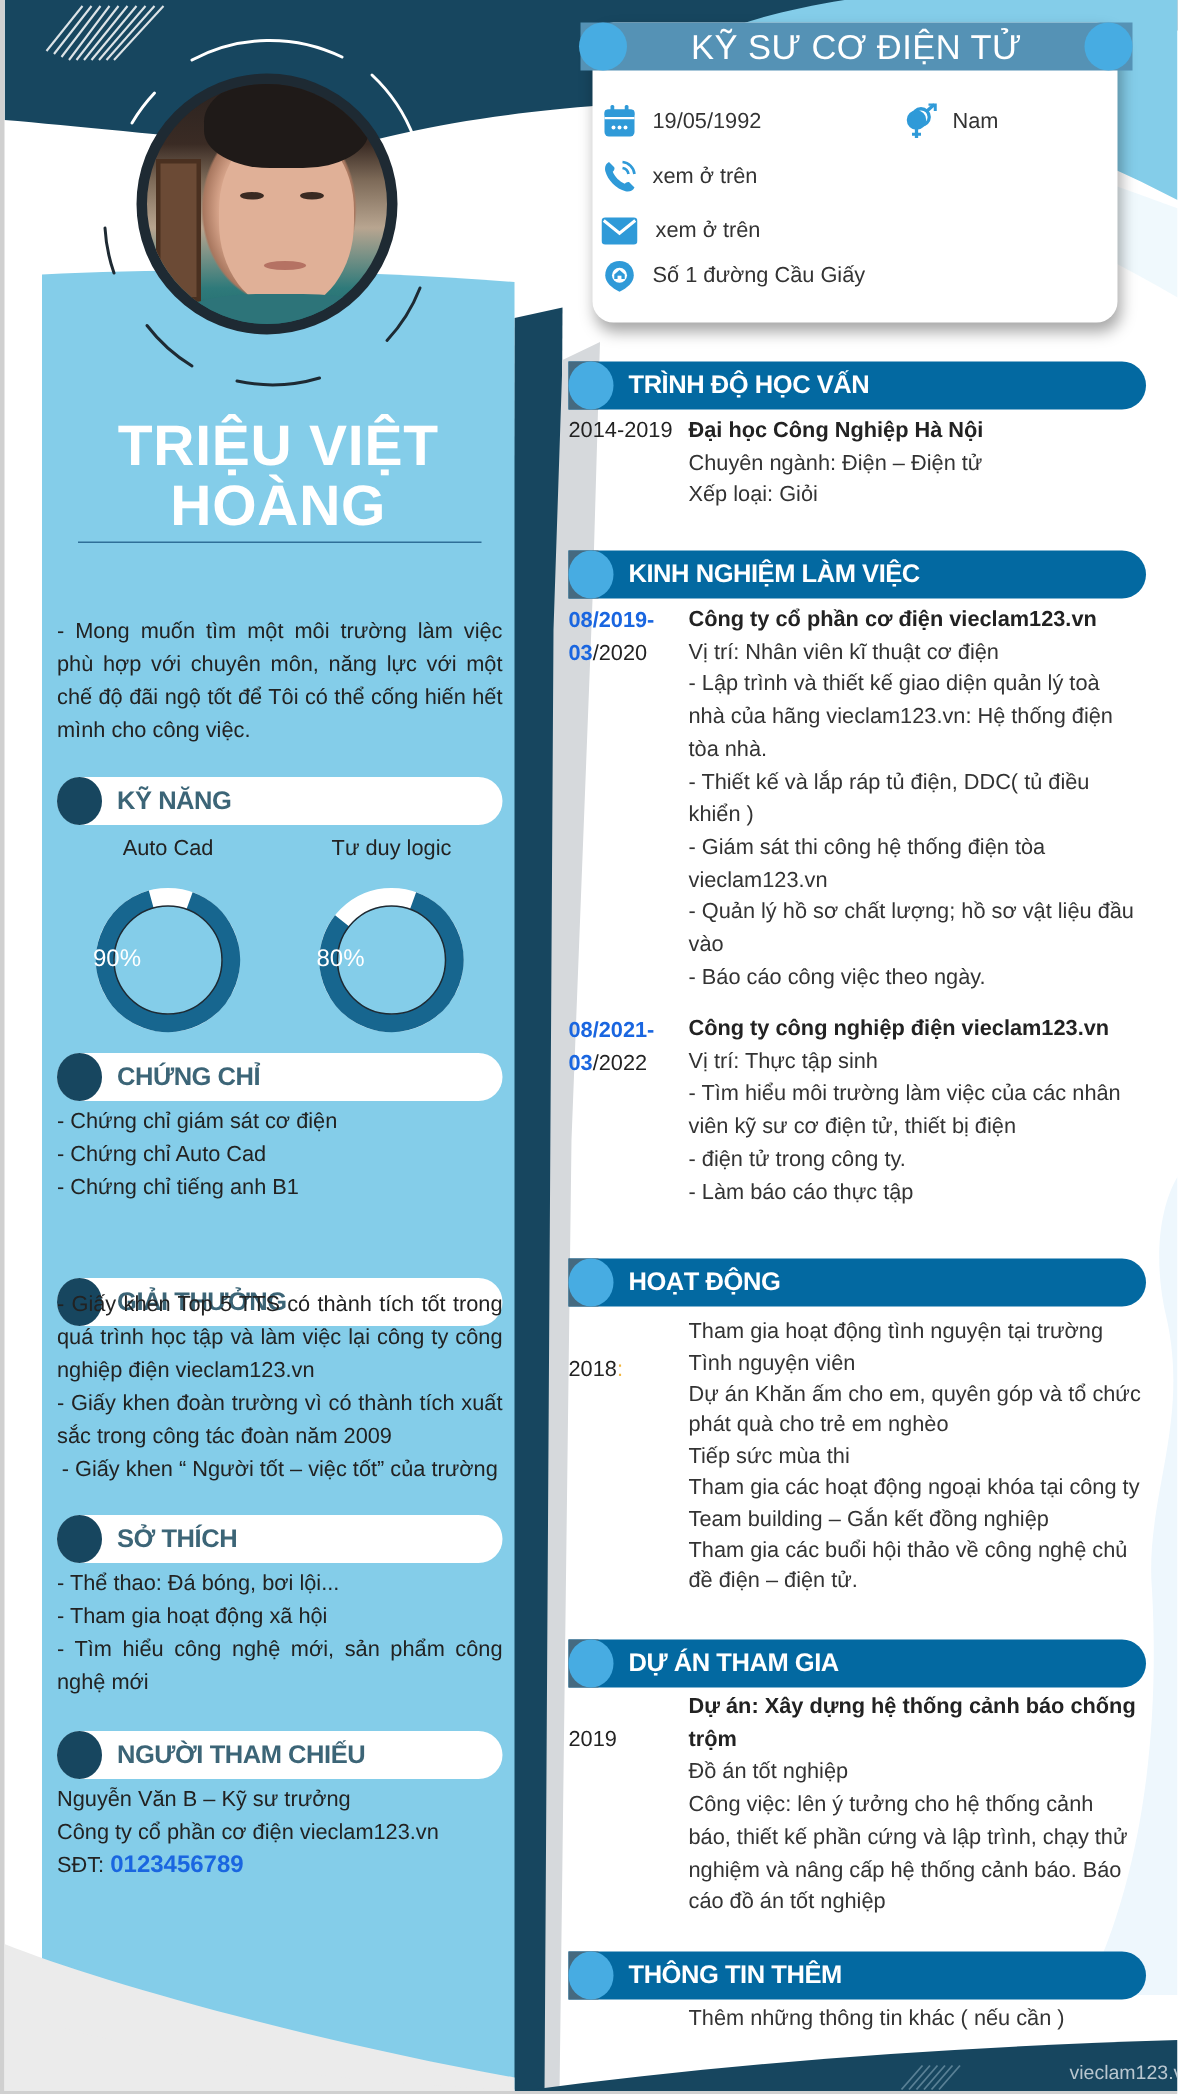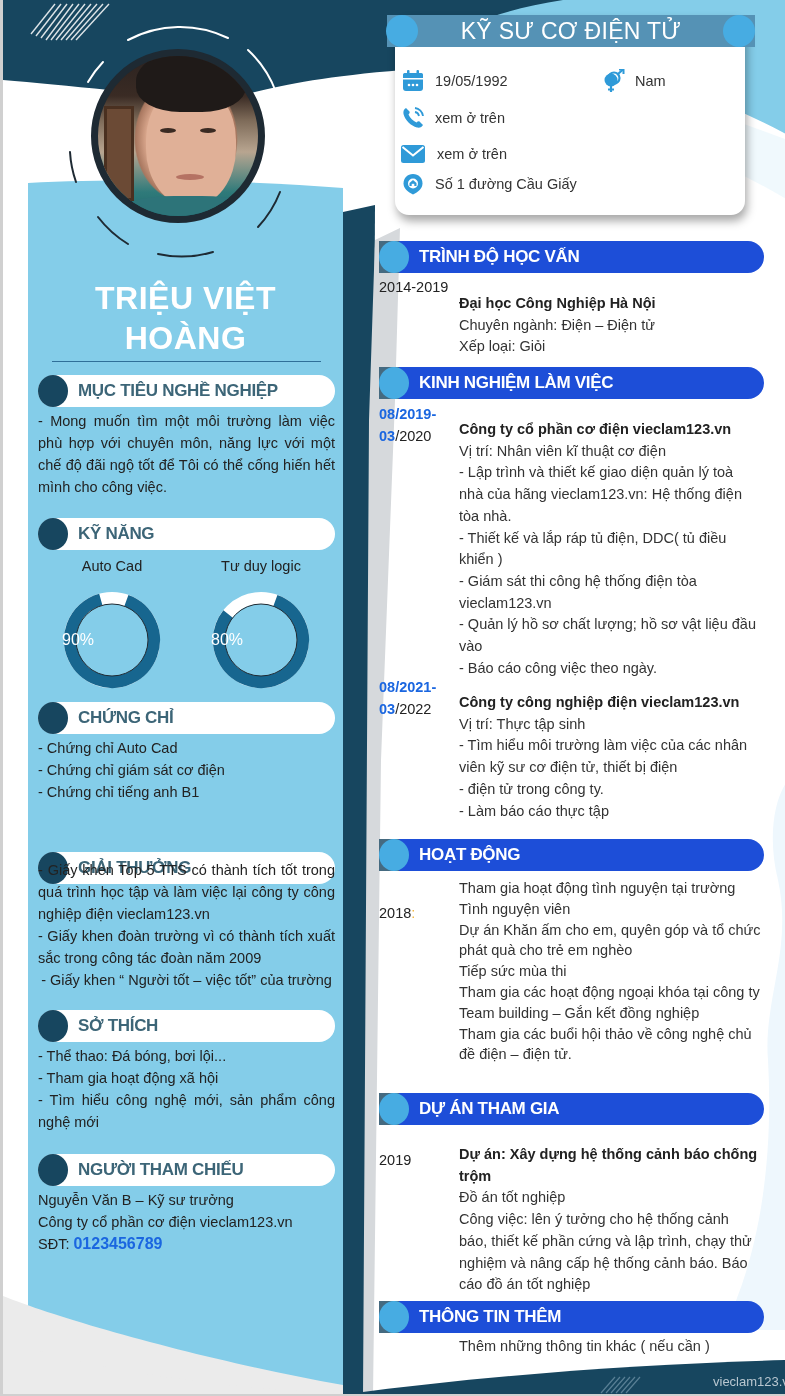--- a/index.html
+++ b/index.html
@@ -17,21 +17,21 @@
     background: radial-gradient(ellipse 45% 55% at 55% 52%, #e6b9a0 0%, #d9a68c 55%, #a8775f 70%, transparent 72%),
                 linear-gradient(180deg, #2b2320 0%, #3a2b24 25%, #7d6a58 40%, #b8a590 60%, #2f7a7a 85%, #1f6a6e 100%);
   }
   .avatar .hair { position: absolute; left: 38px; top: -6px; width: 110px; height: 62px; background: #1f1a18; border-radius: 50% 50% 40% 40%; }
   .avatar .frame { position: absolute; left: 6px; top: 50px; width: 30px; height: 95px; background: #6b4a35; border: 3px solid #4a3020; }
   .avatar .shirt { position: absolute; left: 20px; top: 140px; width: 140px; height: 40px; background: #2d7479; border-radius: 40% 40% 0 0; }
   .avatar .face { position: absolute; left: 48px; top: 30px; width: 90px; height: 120px; border-radius: 45% 45% 48% 48%; background: #e0b097; }
   .avatar .eye { position: absolute; top: 72px; width: 16px; height: 5px; background: #3a2a22; border-radius: 50%; }
   .avatar .mouth { position: absolute; left: 78px; top: 118px; width: 28px; height: 6px; background: #b57263; border-radius: 50%; }
 
-  .name { position: absolute; left: 25px; top: 278px; width: 315px; text-align: center; color: #ffffff; font-weight: bold; font-size: 32px; line-height: 40px; letter-spacing: 0.5px; }
+  .name { position: absolute; left: 25px; top: 278px; width: 315px; text-align: center; color: #ffffff; font-weight: bold; font-size: 38px; line-height: 40px; letter-spacing: 0.5px; }
   .name-rule { position: absolute; left: 49px; top: 361px; width: 269px; height: 1px; background: #2f6f98; }
 
   .l-head { position: absolute; left: 35px; width: 297px; height: 32px; background: #ffffff; border-radius: 16px; }
   .l-head .dot { position: absolute; left: 0; top: 0; width: 30px; height: 32px; border-radius: 50%; background: #17465f; }
   .l-head .title { position: absolute; left: 40px; top: 0; line-height: 32px; font-size: 17px; font-weight: bold; color: #3c6577; letter-spacing: -0.3px; }
 
   .l-text { position: absolute; left: 35px; width: 297px; font-size: 14.5px; line-height: 22px; color: #222; }
   .justify { text-align: justify; }
 
   .skill { position: absolute; width: 110px; text-align: center; }
@@ -43,29 +43,29 @@
   .ref-phone { color: #1a66e0; font-weight: bold; font-size: 16px; }
 
   
   .card { position: absolute; left: 392px; top: 15px; width: 350px; height: 200px; background: #ffffff; border-radius: 14px; box-shadow: 2px 6px 10px rgba(0,0,0,0.35); }
   .card-title { position: absolute; left: 384px; top: 15px; width: 368px; height: 32px; background: #5592b5; color: #ffffff; text-align: center; line-height: 32px; font-size: 23px; letter-spacing: 0.3px; }
   .card-title-cap { position: absolute; top: 15px; width: 32px; height: 32px; border-radius: 50%; background: #47ace2; }
   .info-row { position: absolute; display: flex; align-items: center; font-size: 14.5px; color: #333; }
   .info-row .ic { width: 24px; height: 24px; margin-right: 10px; display: inline-flex; align-items: center; justify-content: center; }
 
   
-  .r-head { position: absolute; left: 376px; width: 385px; height: 32px; background: #1d4ed8; border-radius: 0 16px 16px 0; }
+  .r-head { position: absolute; left: 376px; width: 385px; height: 32px; background: #0369a1; border-radius: 0 16px 16px 0; }
   .r-head::before { content: ""; position: absolute; left: 0; top: 0; width: 20px; height: 32px; background: #456a80; }
   .r-head .dot { position: absolute; left: 0; top: 0; width: 30px; height: 32px; border-radius: 50%; background: #47ace2; z-index: 1; }
   .r-head .title { position: absolute; left: 40px; top: 0; line-height: 32px; font-size: 17px; font-weight: bold; color: #ffffff; letter-spacing: -0.3px; }
 
   .r-date { position: absolute; left: 376px; font-size: 14.5px; line-height: 22px; color: #222; }
   .r-date .hl { color: #1a66e0; font-weight: bold; }
   .r-body { position: absolute; left: 456px; width: 305px; font-size: 14.5px; line-height: 21.7px; color: #333; }
-  .r-body .bold { font-weight: bold; color: #222; margin-top: 16px; }
+  .r-body .bold { font-weight: bold; color: #222; }
   .colon { color: #f2b640; }
 
   .watermark { position: absolute; left: 710px; top: 1374px; font-size: 13px; color: #b9c7d0; }
 </style>
 </head>
 <body>
 
 <div class="page">
 
   <svg class="bg-svg" viewBox="0 0 785 1396" preserveAspectRatio="none">
@@ -136,24 +136,20 @@
       <div class="shirt"></div>
     </div>
   </div>
 
   <div class="name">
     <div>TRIỆU VIỆT</div>
     <div>HOÀNG</div>
   </div>
   <div class="name-rule"></div>
 
-  <div class="l-head" style="top:375px">
-    <span class="dot"></span>
-    <span class="title">MỤC TIÊU NGHỀ NGHIỆP</span>
-  </div>
   <div class="l-text justify" style="top:410px">- Mong muốn tìm một môi trường làm việc phù hợp với chuyên môn, năng lực với một chế độ đãi ngộ tốt để Tôi có thể cống hiến hết mình cho công việc.</div>
 
   <div class="l-head" style="top:518px">
     <span class="dot"></span>
     <span class="title">KỸ NĂNG</span>
   </div>
 
   <div class="skill" style="left:54px; top:557px;">
     <div class="label">Auto Cad</div>
     <div class="ring">
@@ -176,22 +172,22 @@
       </svg>
       <div class="pct">80%</div>
     </div>
   </div>
 
   <div class="l-head" style="top:702px">
     <span class="dot"></span>
     <span class="title">CHỨNG CHỈ</span>
   </div>
   <div class="l-text" style="top:737px">
+    <div>- Chứng chỉ giám sát cơ điện</div>
     <div>- Chứng chỉ Auto Cad</div>
-    <div>- Chứng chỉ giám sát cơ điện</div>
     <div>- Chứng chỉ tiếng anh B1</div>
   </div>
 
   <div class="l-head" style="top:852px">
     <span class="dot"></span>
     <span class="title">GIẢI THƯỞNG</span>
   </div>
   <div class="l-text justify" style="top:859px">
     <div>- Giấy khen Top 5 TTS có thành tích tốt trong quá trình học tập và làm việc lại công ty công nghiệp điện vieclam123.vn</div>
     <div>- Giấy khen đoàn trường vì có thành tích xuất sắc trong công tác đoàn năm 2009</div>

